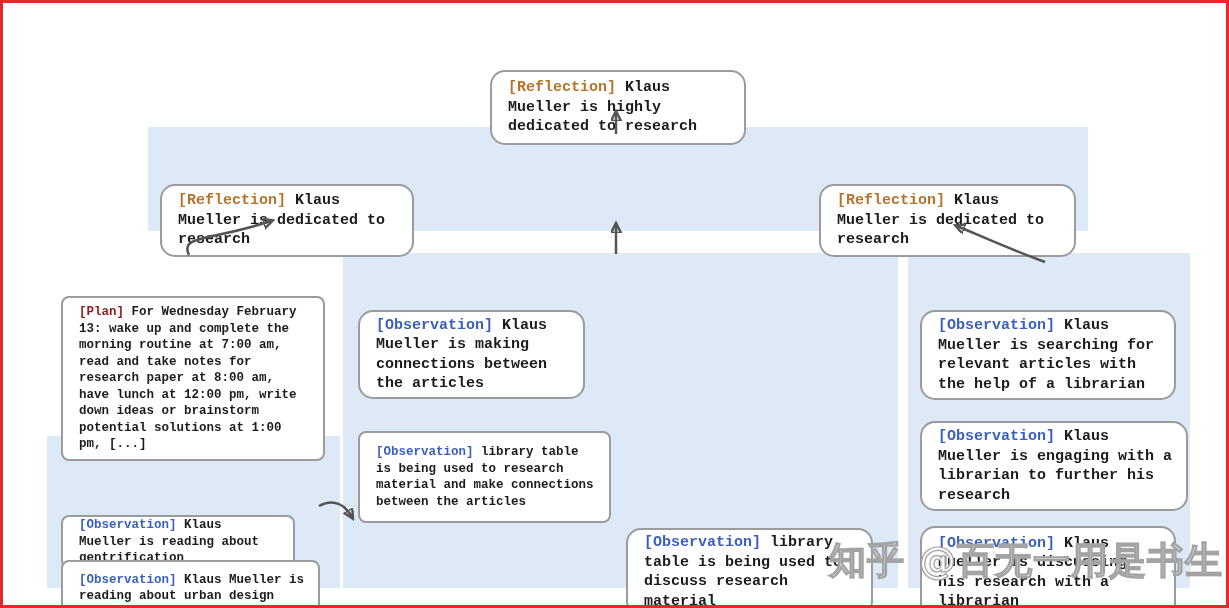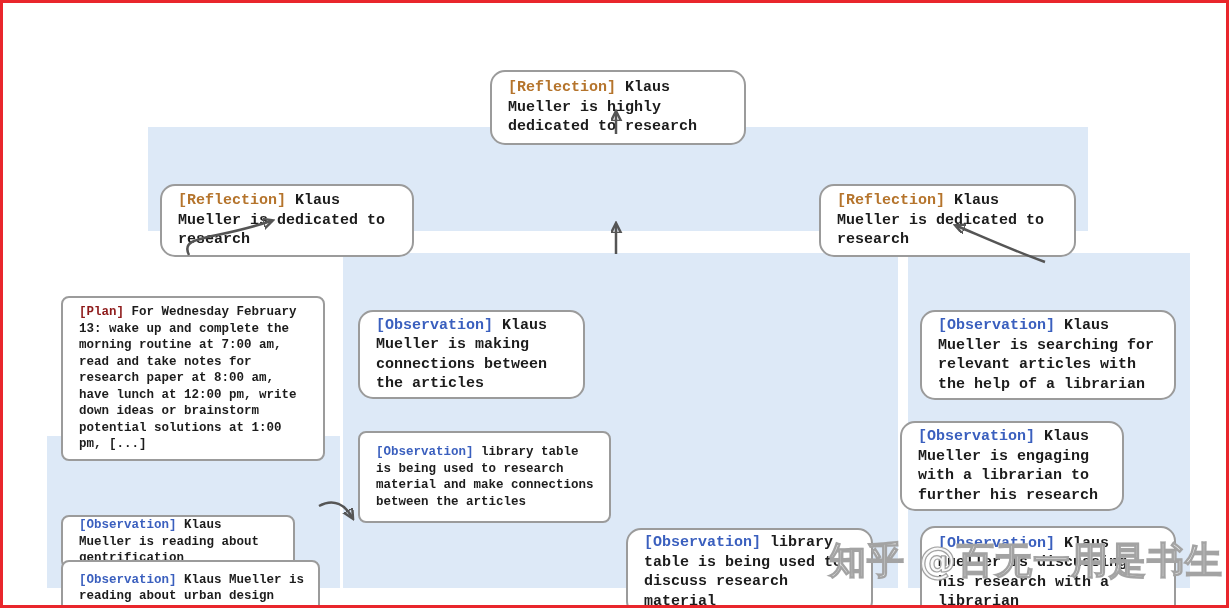--- a/index.html
+++ b/index.html
@@ -106,21 +106,21 @@
     <p><span class="tag-observation">[Observation]</span> <span>library table is being used to research material and make connections between the articles</span></p>
   </div>
 
   <div class="node txt-lg" style="left:917px;top:267px;width:256px;height:90px">
     <p><span class="tag-observation">[Observation]</span> <span>Klaus Mueller is searching for relevant articles with the help of a librarian</span></p>
   </div>
 
   <div class="node txt-lg" style="left:623px;top:485px;width:247px;height:88px">
     <p><span class="tag-observation">[Observation]</span> <span>library table is being used to discuss research material</span></p>
   </div>
-  <div class="node txt-lg" style="left:897px;top:378px;width:224px;height:90px">
+  <div class="node txt-lg" style="left:917px;top:378px;width:268px;height:90px">
     <p><span class="tag-observation">[Observation]</span> <span>Klaus Mueller is engaging with a librarian to further his research</span></p>
   </div>
   <div class="node txt-lg" style="left:917px;top:483px;width:256px;height:93px">
     <p><span class="tag-observation">[Observation]</span> <span>Klaus Mueller is discussing his research with a librarian</span></p>
   </div>
 
   <svg class="arrows" viewBox="0 0 1229 608">
     <defs>
       <marker id="ah" markerWidth="12" markerHeight="12" refX="8" refY="5" orient="auto" markerUnits="userSpaceOnUse">
         <path d="M0,0 L10,5 L0,10 z" fill="#555555" stroke="none"></path>

